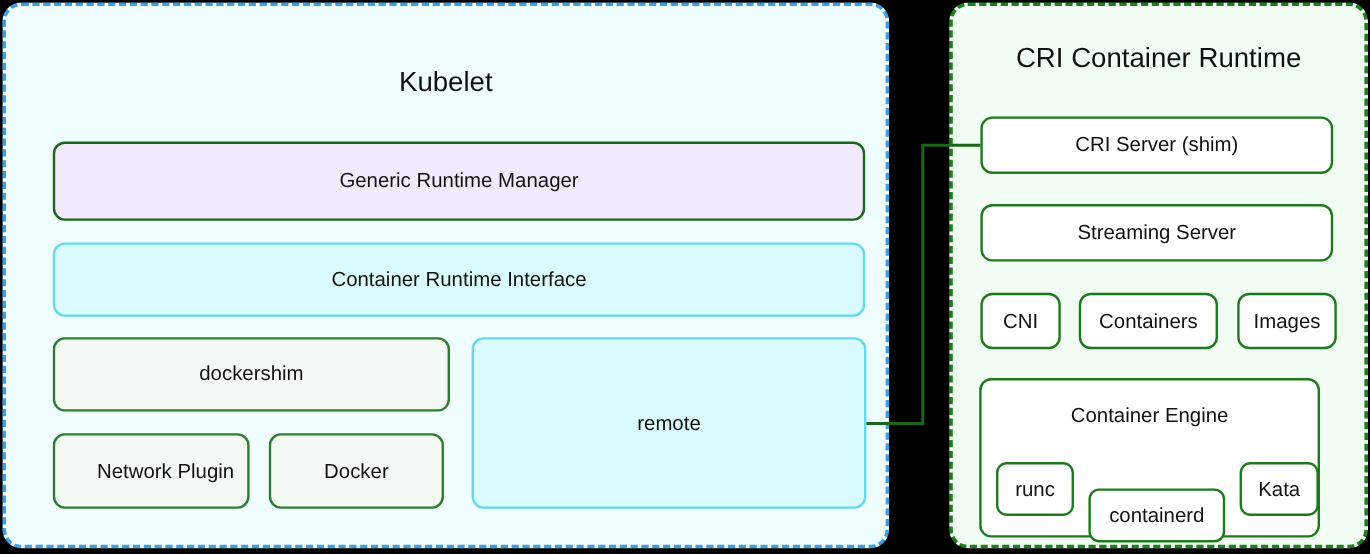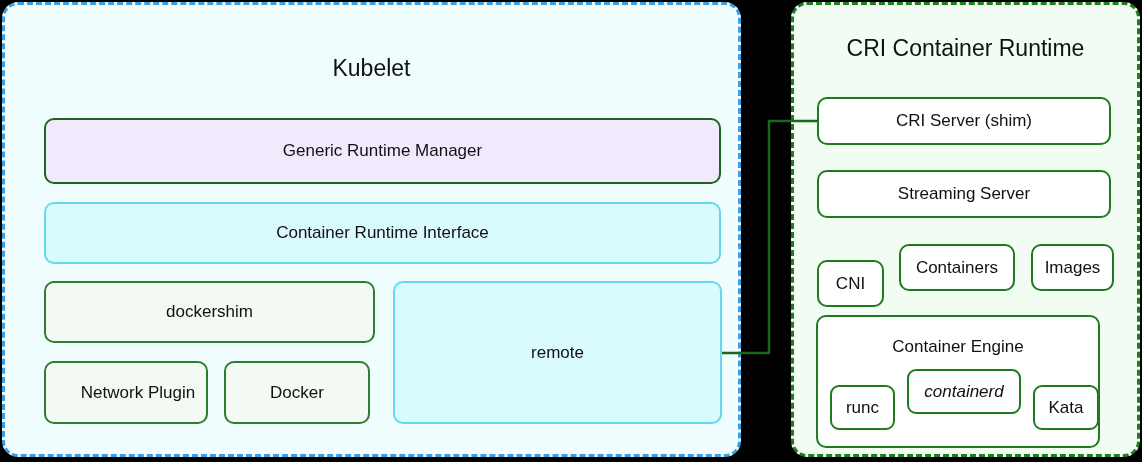--- a/index.html
+++ b/index.html
@@ -84,32 +84,32 @@
     background: var(--light-green-fill, #f3faf3);
     border: 2px solid var(--green-border, #2e7d32);
   }
   
   .cri-node {
     background: var(--white-fill, #ffffff);
     border: 2px solid var(--cri-node-border, #1f7a1f);
   }
   .node-cri-server    { left: 817px; top: 97px;  width: 294px; height: 48px; }
   .node-streaming     { left: 817px; top: 170px; width: 294px; height: 48px; }
-  .node-cni           { left: 817px; top: 260px; width: 67px;  height: 47px; }
+  .node-cni           { left: 817px; top: 244px; width: 67px;  height: 47px; }
   .node-containers    { left: 899px; top: 244px; width: 116px; height: 47px; }
   .node-images        { left: 1031px; top: 244px; width: 83px; height: 47px; }
   .node-container-engine {
     left: 816px; top: 315px; width: 284px; height: 133px;
     background: var(--white-fill, #ffffff);
     border: 2px solid var(--cri-node-border, #1f7a1f);
     align-items: flex-start;
     padding-top: 20px;
   }
   .node-runc          { left: 830px; top: 385px; width: 65px;  height: 45px; border-radius: 9px; }
-  .node-containerd    { left: 907px; top: 369px; width: 114px; height: 45px; border-radius: 9px; font-style: italic; }
+  .node-containerd    { left: 907px; top: 407px; width: 114px; height: 45px; border-radius: 9px; }
   .node-kata          { left: 1033px; top: 385px; width: 66px; height: 45px; border-radius: 9px; }
 
   .connector-svg {
     position: absolute;
     left: 0; top: 0;
     width: 1142px; height: 462px;
     pointer-events: none;
   }
 </style>
 </head>

